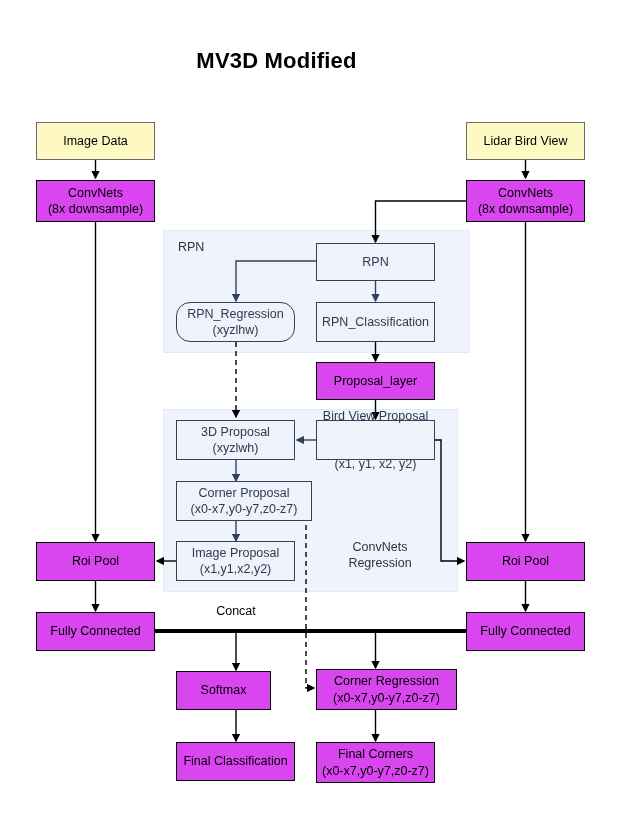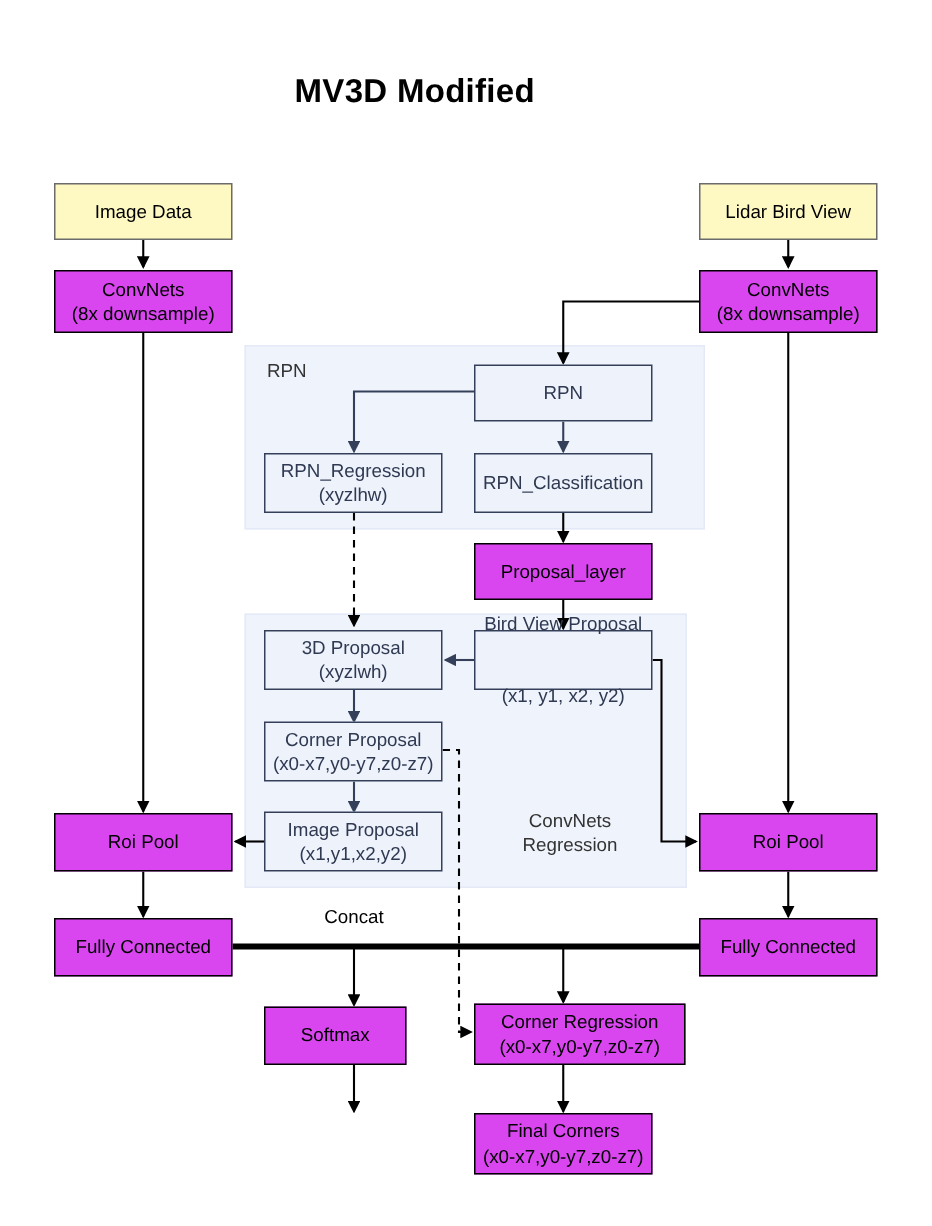--- a/index.html
+++ b/index.html
@@ -192,21 +192,21 @@
 
   <div class="node" style="left:466px; top:180px; width:119px; height:42px;">
     <span>ConvNets</span>
     <span class="sub">(8x downsample)</span>
   </div>
 
   <div class="node inner" style="left:316px; top:243px; width:119px; height:38px;">
     <span>RPN</span>
   </div>
 
-  <div class="node inner" style="left:176px; top:302px; width:119px; height:40px;">
+  <div class="node inner" style="left:176px; top:302px; width:119px; height:40px;border-radius:14px;">
     <span>RPN_Regression</span>
     <span class="sub">(xyzlhw)</span>
   </div>
 
   <div class="node inner" style="left:316px; top:302px; width:119px; height:40px;">
     <span>RPN_Classification</span>
   </div>
 
   <div class="node" style="left:316px; top:362px; width:119px; height:38px;">
     <span>Proposal_layer</span>
@@ -215,21 +215,21 @@
   <div class="node inner" style="left:176px; top:420px; width:119px; height:40px;">
     <span>3D Proposal</span>
     <span class="sub">(xyzlwh)</span>
   </div>
 
   <div class="node inner" style="left:316px; top:420px; width:119px; height:40px;gap:32px;">
     <span>Bird View Proposal</span>
     <span class="sub">(x1, y1, x2, y2)</span>
   </div>
 
-  <div class="node inner" style="left:176px; top:481px; width:119px; height:40px;">
+  <div class="node inner" style="left:176px; top:481px; width:136px; height:40px;">
     <span>Corner Proposal</span>
     <span class="sub">(x0-x7,y0-y7,z0-z7)</span>
   </div>
 
   <div class="node inner" style="left:176px; top:541px; width:119px; height:40px;">
     <span>Image Proposal</span>
     <span class="sub">(x1,y1,x2,y2)</span>
   </div>
 
   <div class="node" style="left:36px; top:542px; width:119px; height:39px;">
@@ -250,19 +250,22 @@
 
   <div class="node" style="left:176px; top:671px; width:95px; height:39px;">
     <span>Softmax</span>
   </div>
 
   <div class="node" style="left:316px; top:669px; width:141px; height:41px;">
     <span>Corner Regression</span>
     <span class="sub">(x0-x7,y0-y7,z0-z7)</span>
   </div>
 
+  <div class="node" style="left:176px; top:742px; width:119px; height:39px;">
+    <span>Final Classification</span>
+  </div>
 
   <div class="node" style="left:316px; top:742px; width:119px; height:41px;">
     <span>Final Corners</span>
     <span class="sub">(x0-x7,y0-y7,z0-z7)</span>
   </div>
 
 </div>
 
 </body></html>

